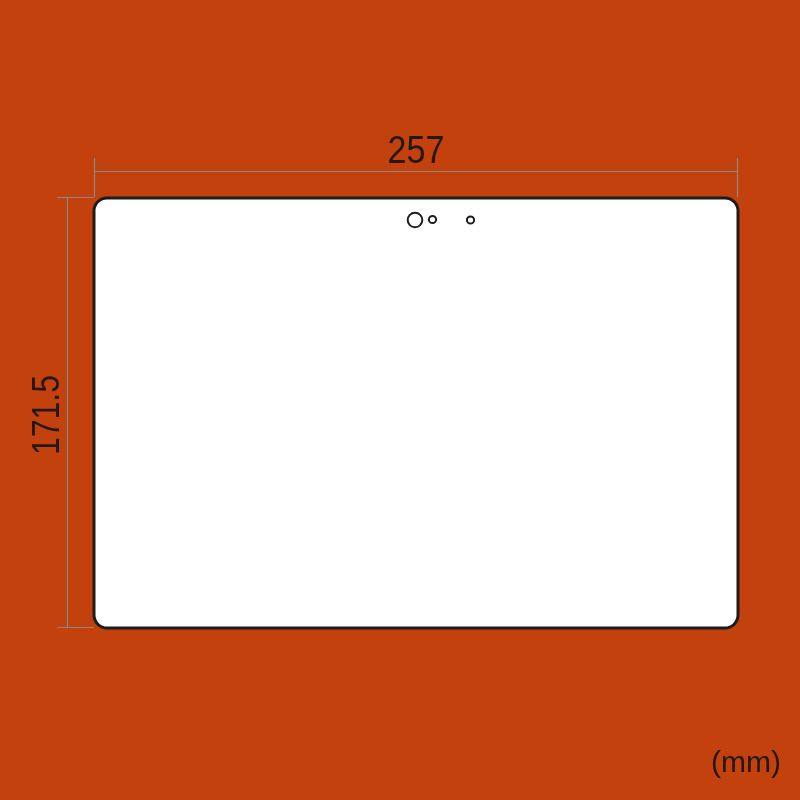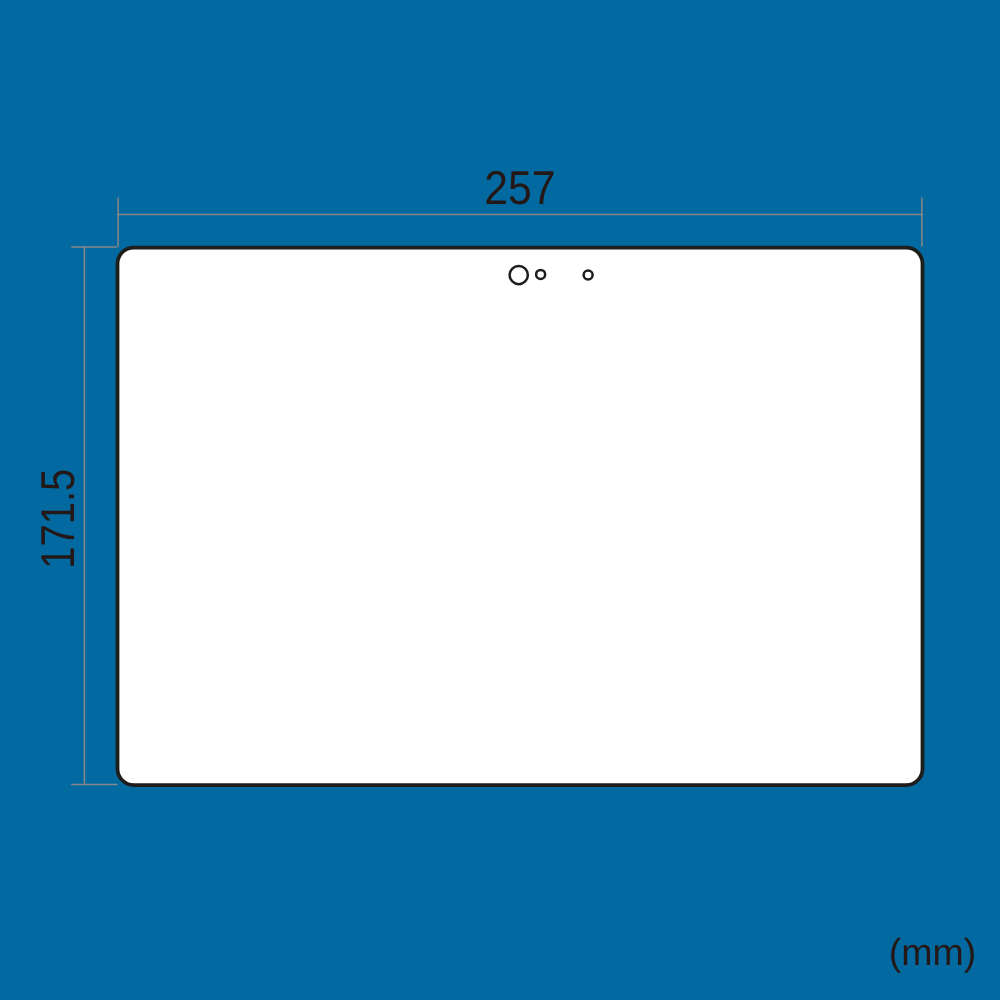--- a/index.html
+++ b/index.html
@@ -4,21 +4,21 @@
 <style>
   html, body {
     margin: 0;
     padding: 0;
     background: #ffffff;
   }
   .canvas {
     position: relative;
     width: 800px;
     height: 800px;
-    background: #0369a1;
+    background: #c2410c;
     overflow: hidden;
     font-family: "Liberation Sans", sans-serif;
   }
   svg.diagram {
     position: absolute;
     left: 0;
     top: 0;
     width: 800px;
     height: 800px;
     display: block;

